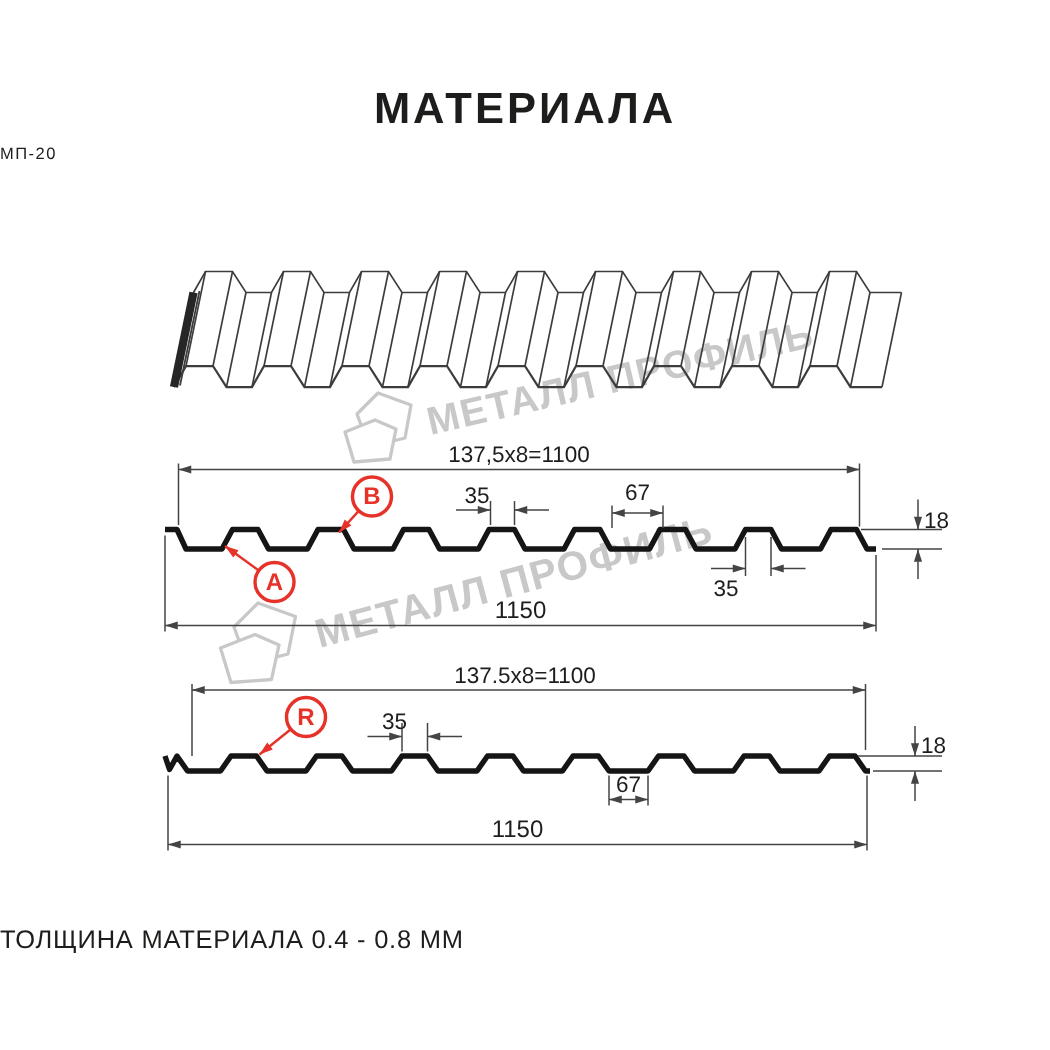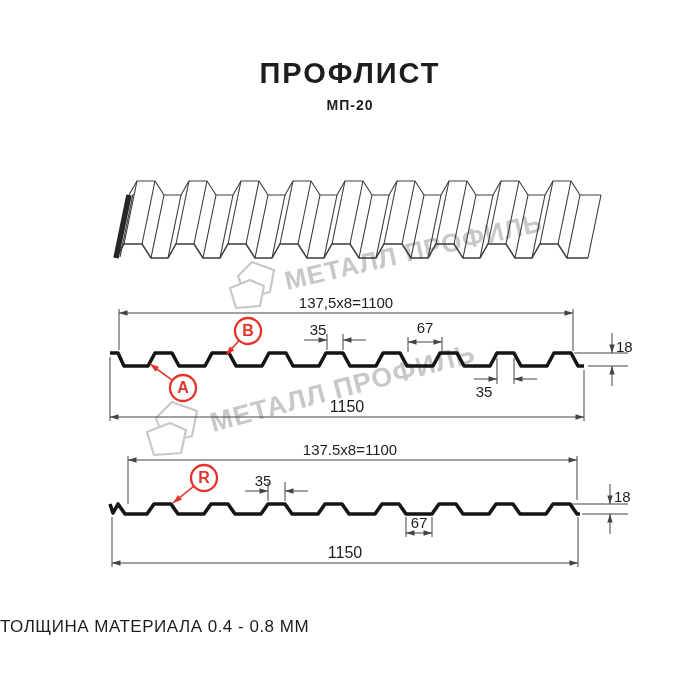--- a/index.html
+++ b/index.html
@@ -1,36 +1,36 @@
 <!DOCTYPE html>
 <html><head>
 <meta charset="utf-8">
 <style>
   html,body{margin:0;padding:0;background:#fff;}
   .page{position:relative;width:700px;height:700px;background:#ffffff;overflow:hidden;
         font-family:"Liberation Sans",sans-serif;}
   .title{position:absolute;left:0;top:57px;width:700px;text-align:center;
          font-size:29px;font-weight:bold;letter-spacing:2px;color:#1d1d1b;}
-  .subtitle{position:absolute;left:0;top:97px;width:700px;text-align:center;
-         font-size:14px;font-weight:bold;letter-spacing:1px;color:#1d1d1b;}
+  .subtitle{position:absolute;left:0;top:97px;width:700px;text-align:left;
+         font-size:11px;font-weight:normal;letter-spacing:1px;color:#1d1d1b;}
   .footer-note{position:absolute;left:0;top:617px;width:700px;
          font-size:17px;letter-spacing:.5px;color:#1d1d1b;}
   svg{position:absolute;left:0;top:0;}
   .wm-text{fill:#c8c8c8;font-weight:bold;letter-spacing:1px;}
   .wm-shape{fill:#ffffff;stroke:#c8c8c8;stroke-width:2.2;stroke-linejoin:round;}
   .dim-text{fill:#1d1d1b;font-size:15px;}
   .dim-text-big{fill:#1d1d1b;font-size:16px;}
   .red-label{font-size:16px;font-weight:bold;}
 </style>
 </head>
 <body>
 
 <div class="page">
 
-  <div class="title">ПРОФЛИСТ</div>
+  <div class="title">МАТЕРИАЛА</div>
   <div class="subtitle">МП-20</div>
 
   <svg id="art" width="700" height="700" viewBox="0 0 700 700">
 
     <g>
       <polygon class="wm-shape" points="252,262 274,270 270,292 246,298 238,276"></polygon>
       <polygon class="wm-shape" points="230,288 250,280 264,286 260,306 236,308"></polygon>
     </g>
     <text class="wm-text" font-size="26" transform="translate(287,290) rotate(-13)">МЕТАЛЛ ПРОФИЛЬ</text>
 

